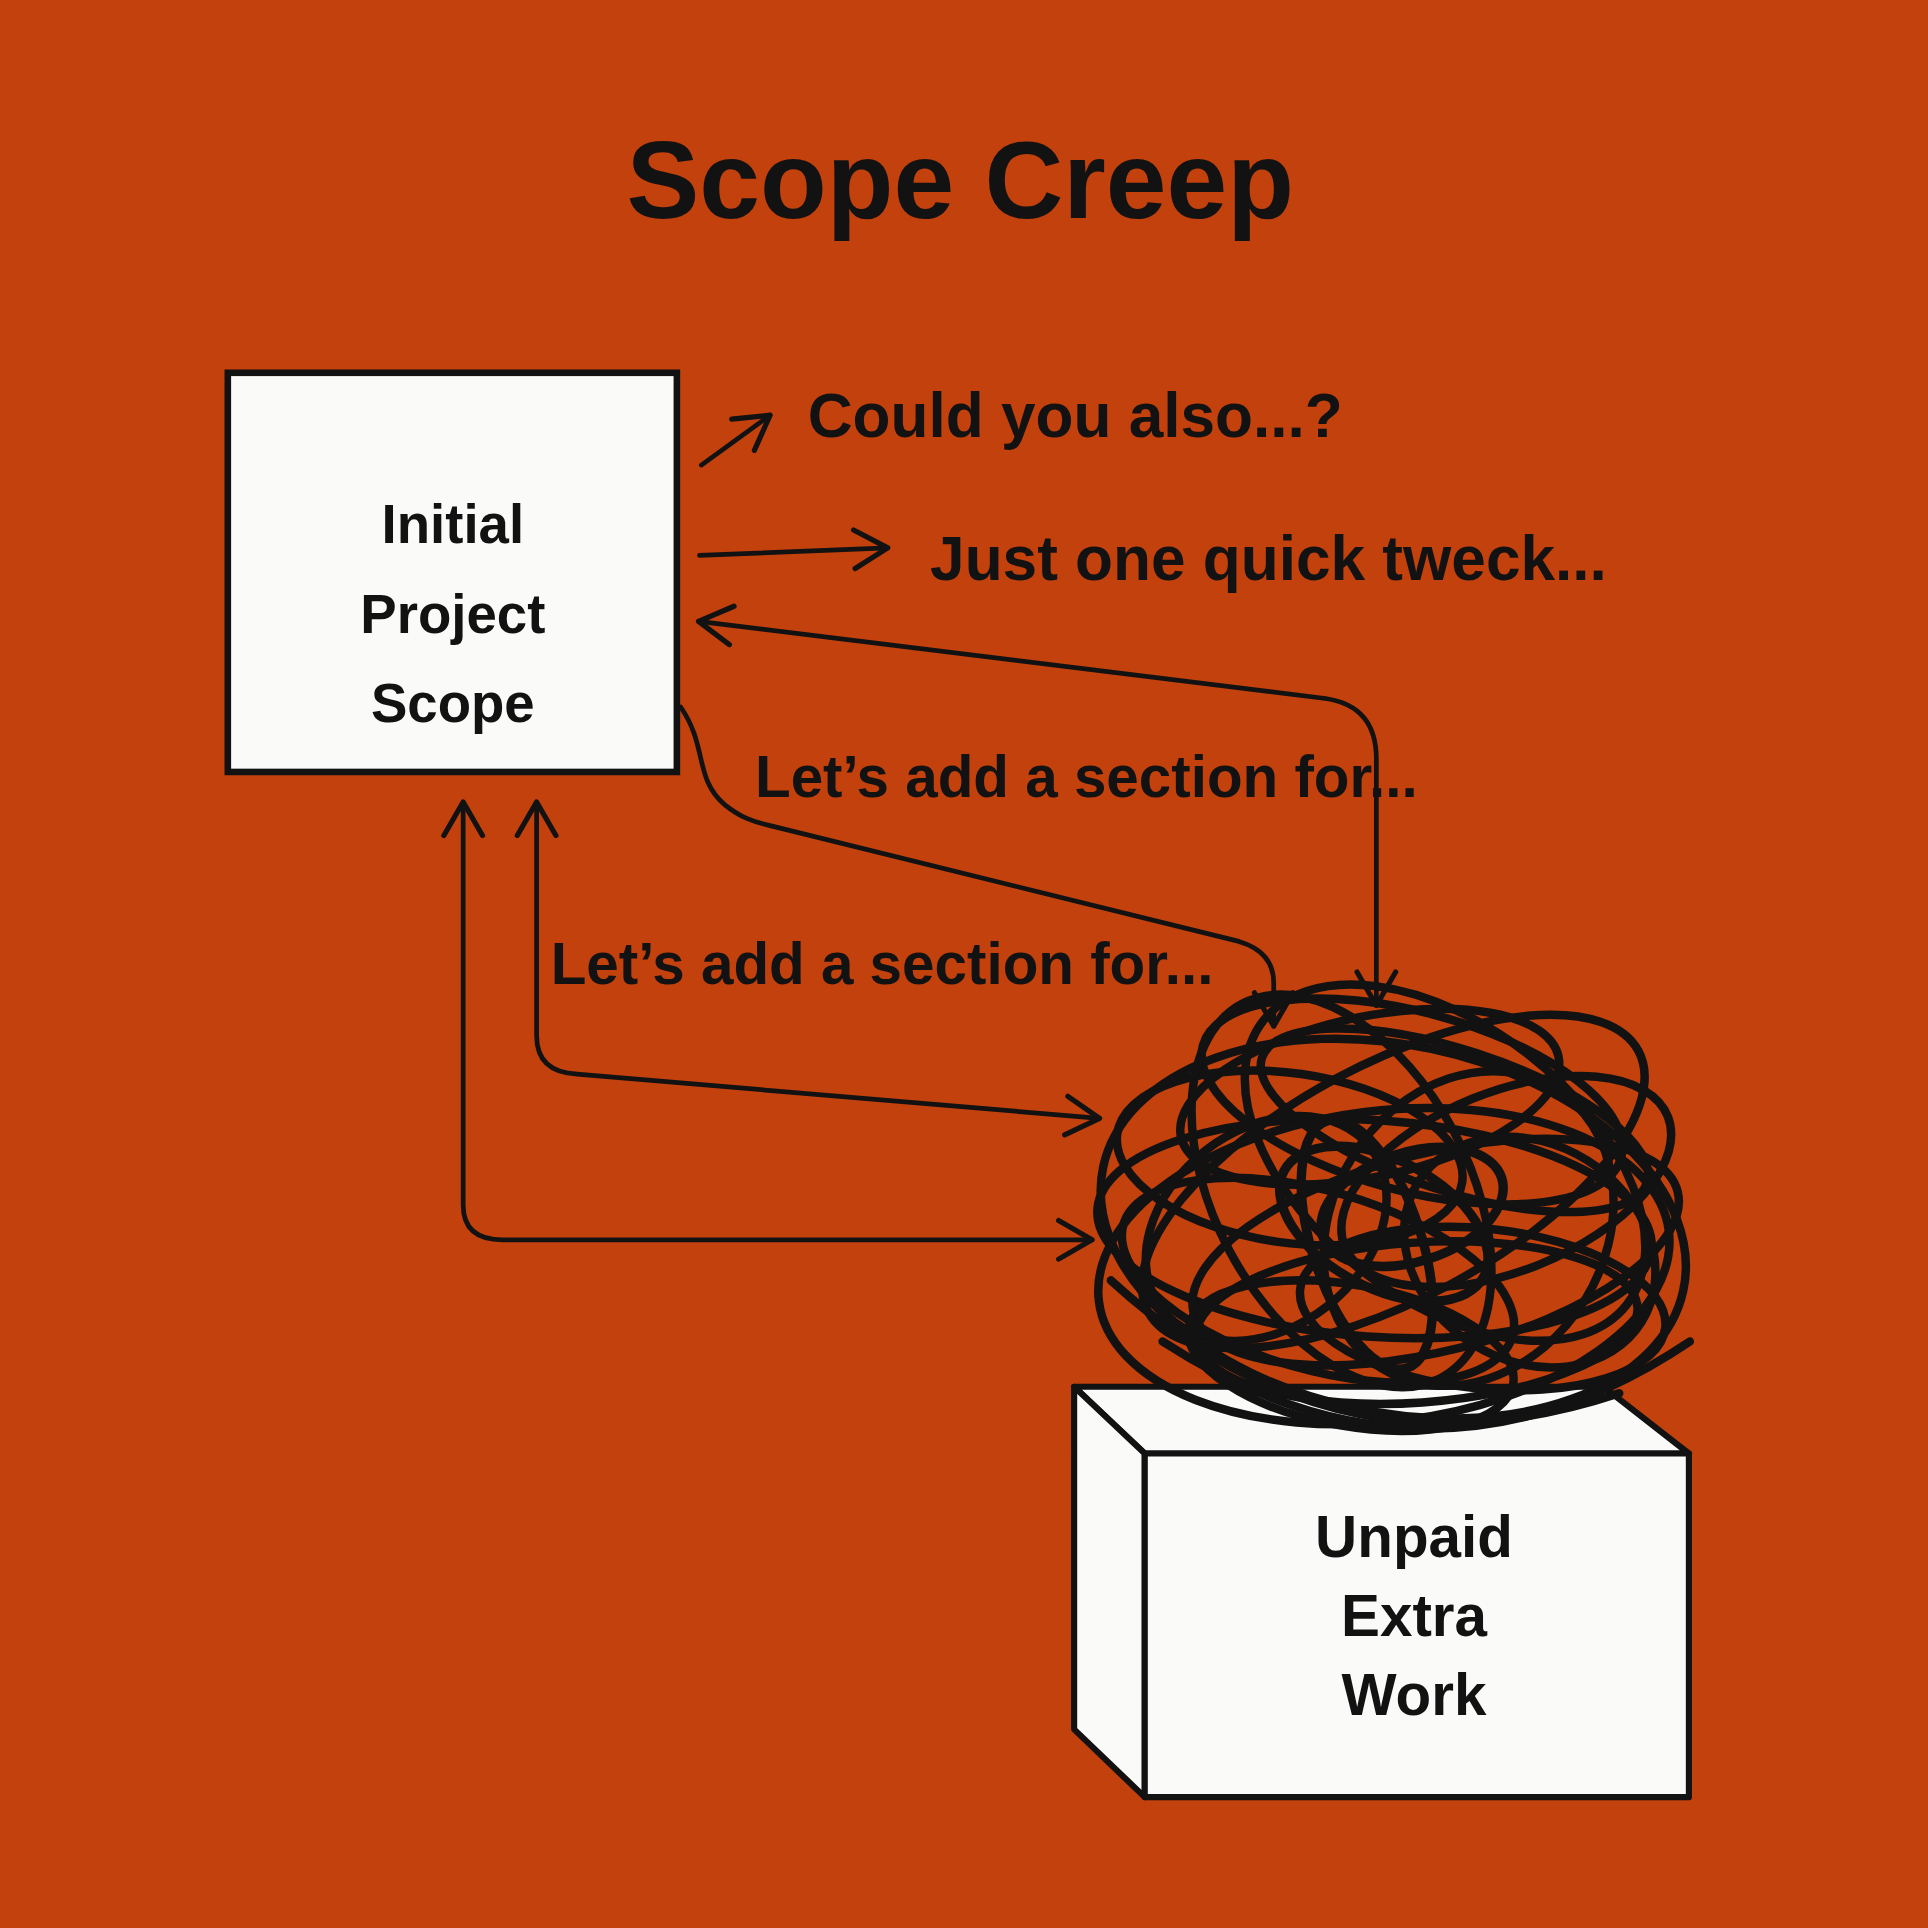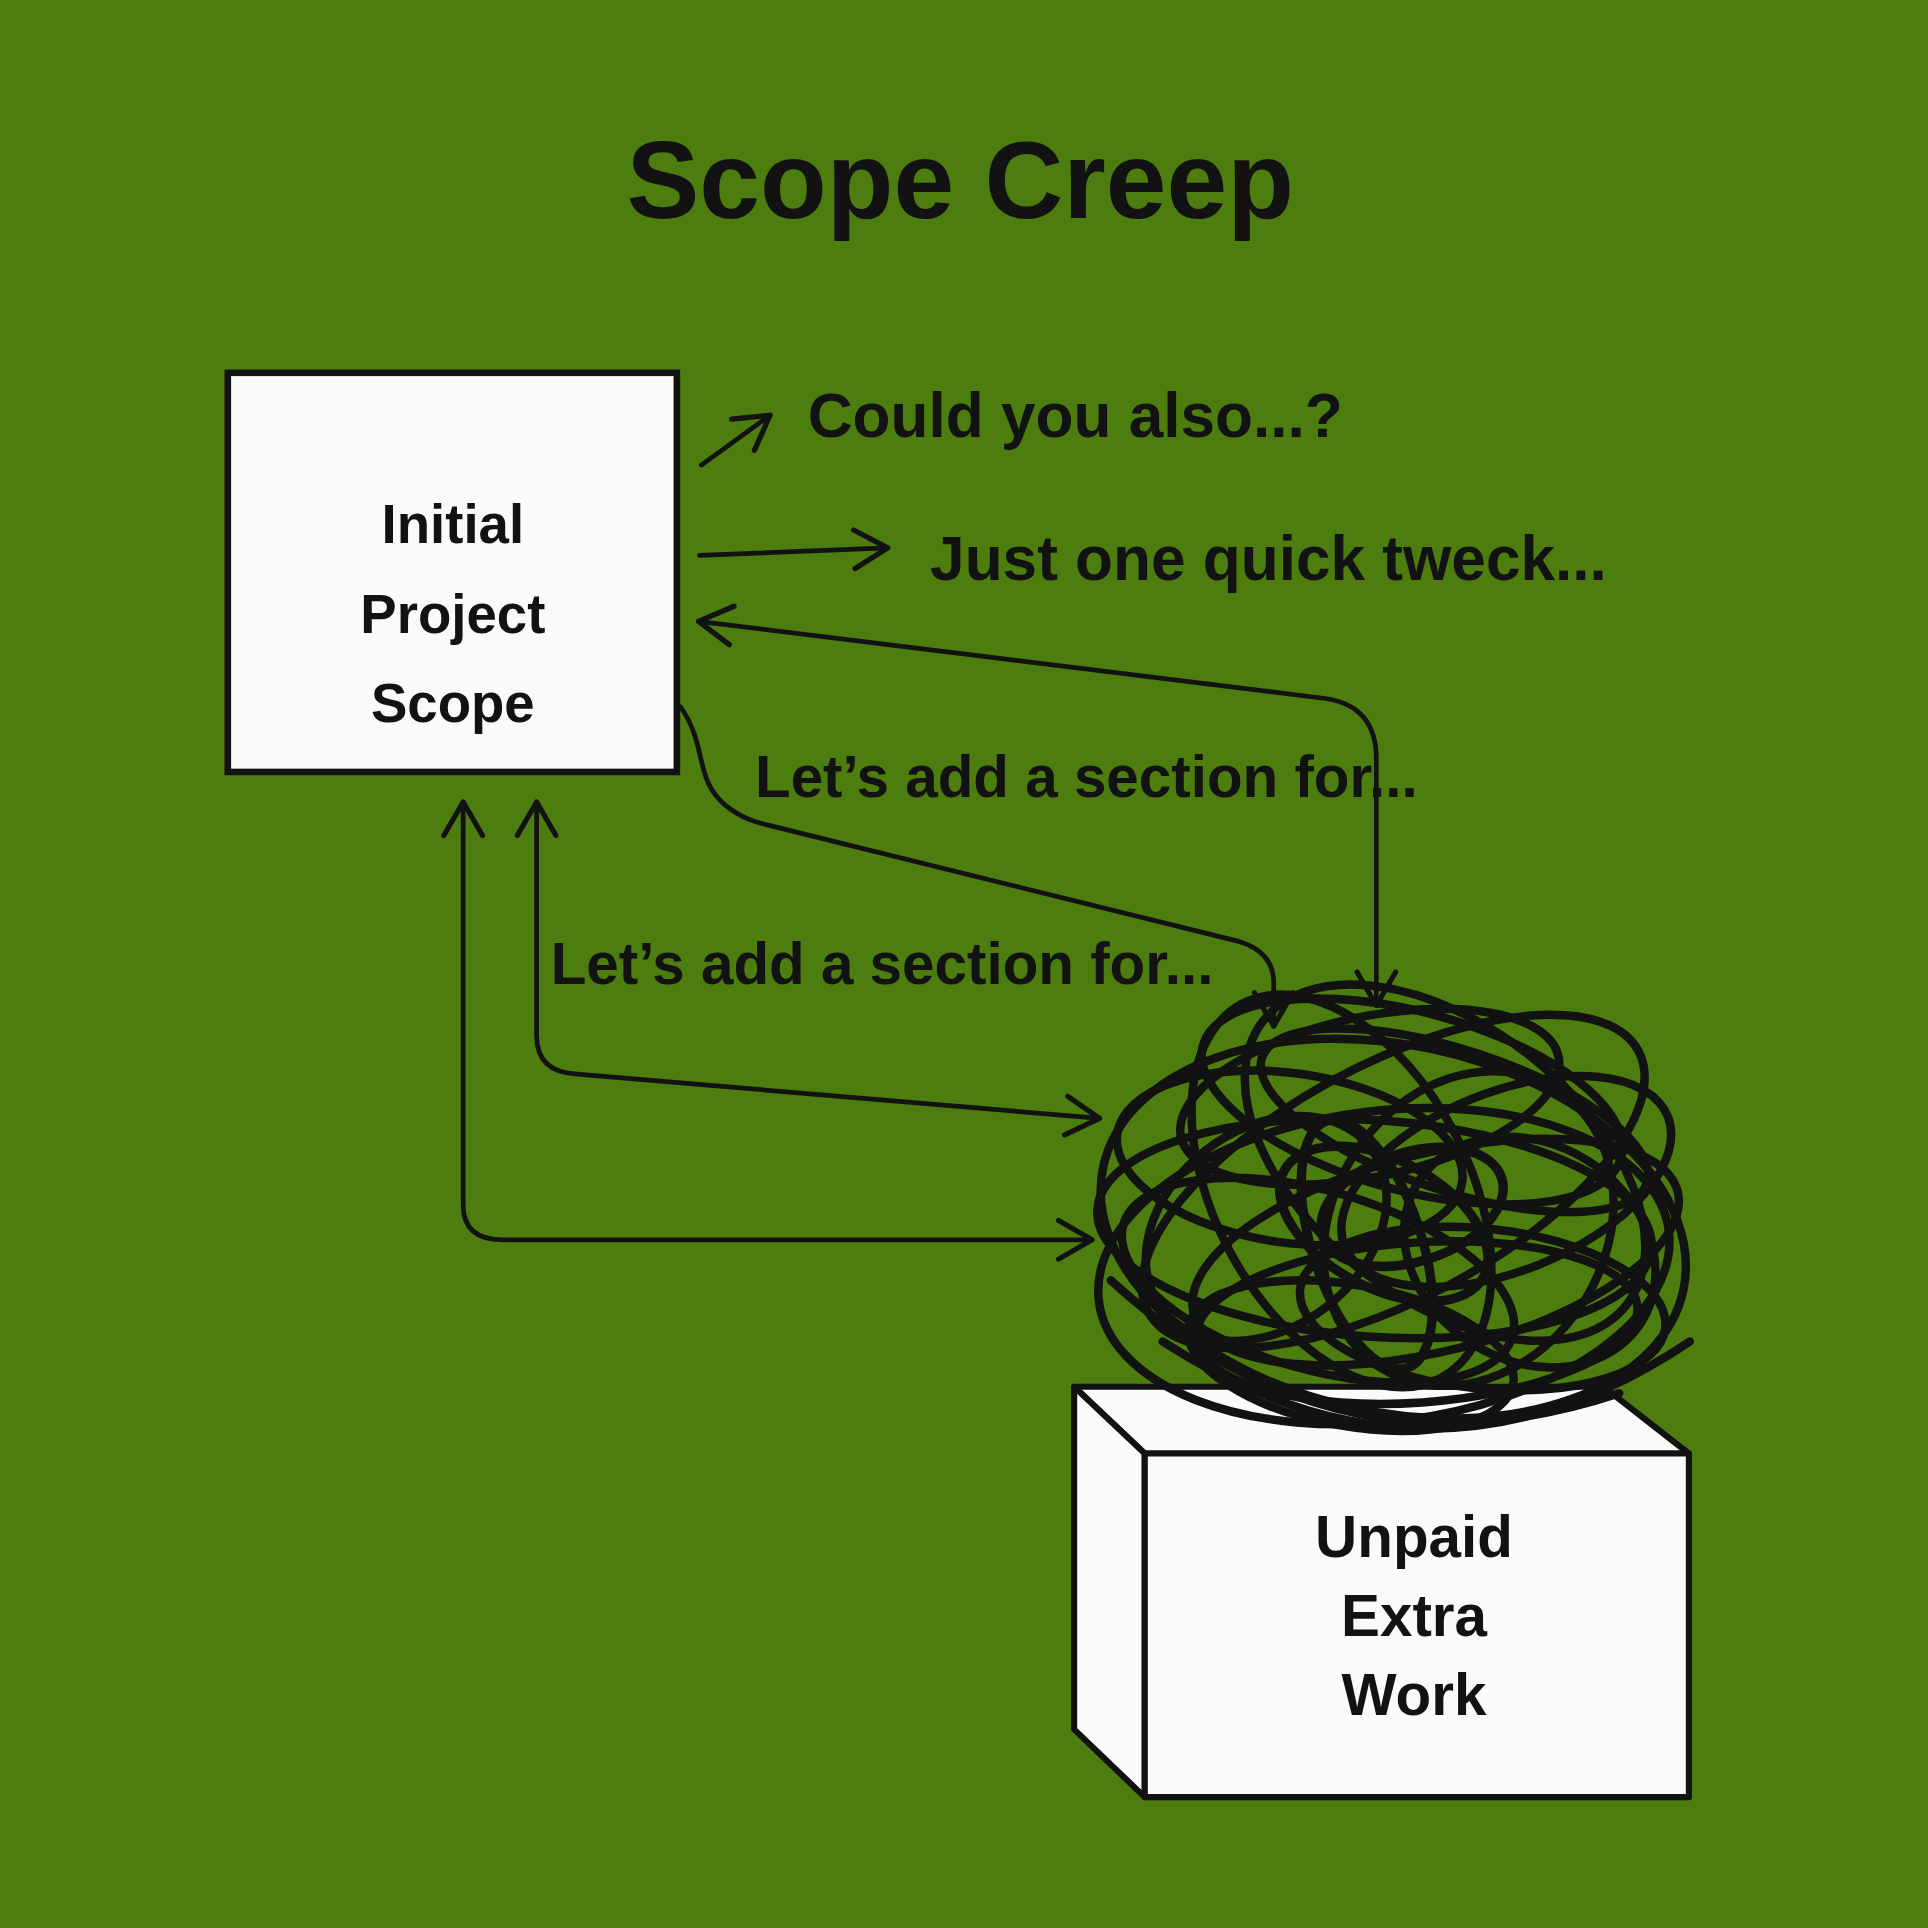--- a/index.html
+++ b/index.html
@@ -4,21 +4,21 @@
 <style>
   html, body {
     margin: 0;
     padding: 0;
     background: #fafaf8;
   }
   .stage {
     position: relative;
     width: 1928px;
     height: 1928px;
-    background: #4d7c0f;
+    background: #c2410c;
     font-family: "Liberation Sans", sans-serif;
   }
   svg {
     position: absolute;
     inset: 0;
     display: block;
   }
   .ink-line {
     fill: none;
     stroke: #121212;

